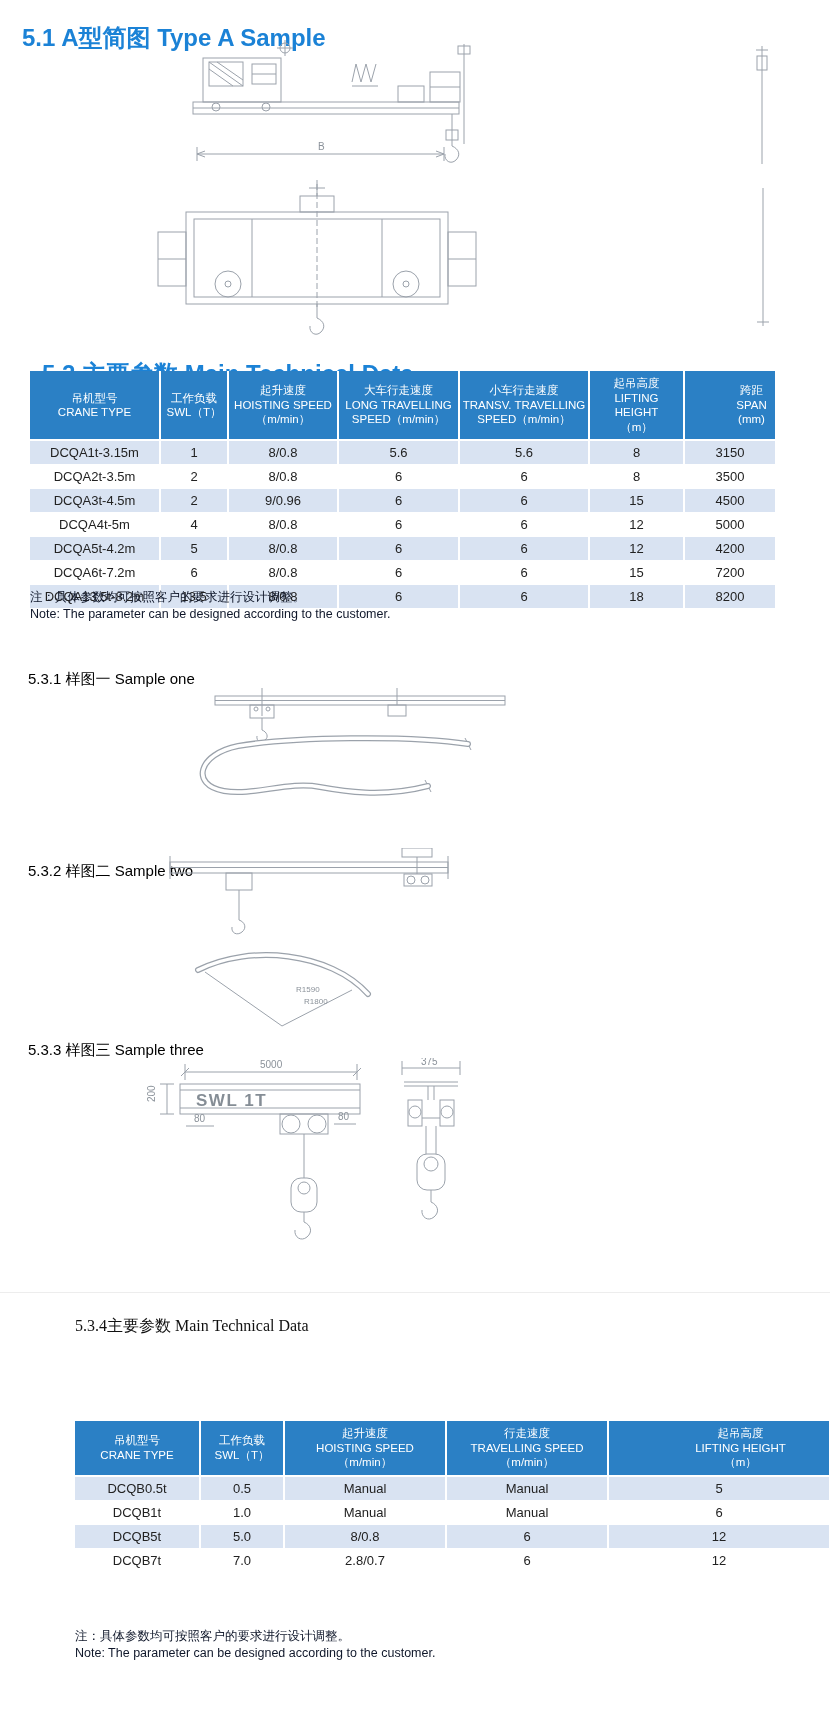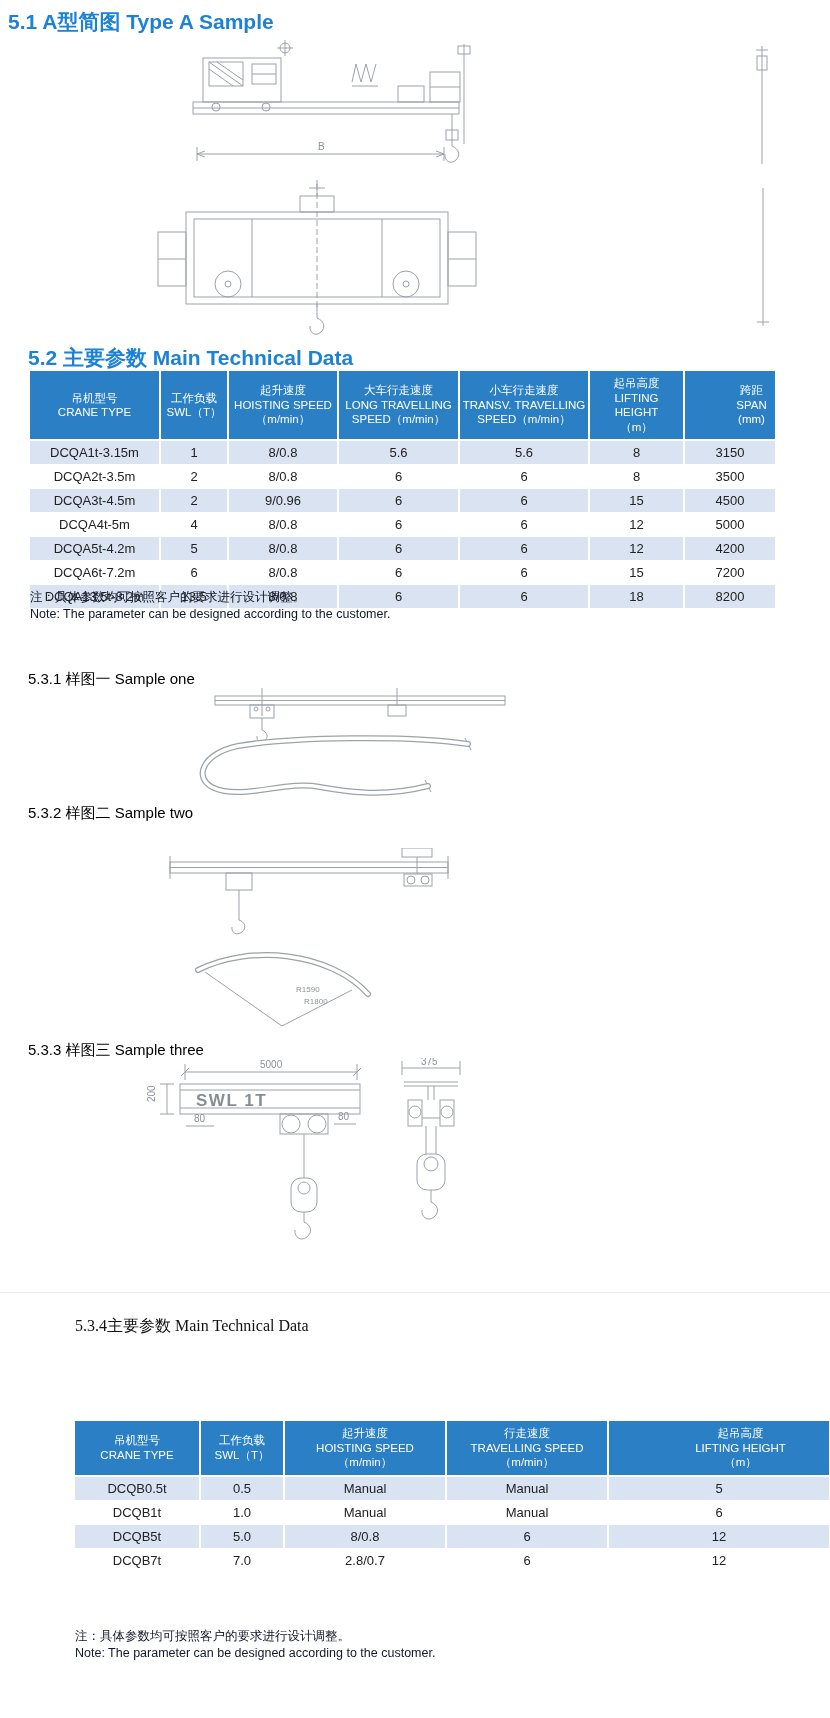--- a/index.html
+++ b/index.html
@@ -1,18 +1,18 @@
 <!DOCTYPE html>
 <html style="--heading-blue: #1b82d6; --table-header-bg: #2b80c5; --row-alt-bg: #d9e3f2; --drawing-stroke: #9ba2ab;"><head>
 <meta charset="utf-8">
 <style>
   html,body{margin:0;padding:0;background:#fff;}
   .page{position:relative;width:830px;height:1718px;background:#fff;overflow:hidden;
         font-family:"Liberation Sans",sans-serif;color:#222;}
-  .h-blue{position:absolute;margin:0;font-size:21px;font-weight:bold;color:var(--heading-blue);}
+  .h-blue{position:absolute;margin:14px;font-size:24px;font-weight:bold;color:var(--heading-blue);}
   .h-sub{position:absolute;margin:0;font-size:15px;font-weight:normal;color:#000000;}
   .h-serif{position:absolute;margin:0;font-size:16px;font-weight:normal;color:#111;
            font-family:"Liberation Serif",serif;}
   .notes{position:absolute;font-size:12.5px;line-height:17px;color:#0f172a;}
   .draw{position:absolute;left:0;}
   .ln line,.ln rect,.ln circle,.ln path,.ln polyline{stroke:var(--drawing-stroke);fill:none;stroke-width:1;}
   .ln .dash{stroke-dasharray:6 3;}
   .rail{stroke:var(--drawing-stroke);stroke-width:6;fill:none;stroke-linecap:round;}
   .railw{stroke:#fff;stroke-width:3.5;fill:none;stroke-linecap:round;}
   .dt{fill:#8b929a;font-size:10px;font-family:"Liberation Sans",sans-serif;}
@@ -238,21 +238,21 @@
       <path d="M262,42 c5,2 7,7 3,10 c-4,4 -9,1 -8,-4"></path>
       <rect x="388" y="17" width="18" height="11"></rect>
       <line x1="397" y1="0" x2="397" y2="17"></line>
       <line x1="465" y1="50" x2="471" y2="62"></line>
       <line x1="425" y1="92" x2="431" y2="104"></line>
     </g>
     <path class="rail" d="M468,56 C410,47 290,49 238,58 C198,66 190,97 224,103 C254,108 288,93 320,99 C342,103 382,110 428,98"></path>
     <path class="railw" d="M468,56 C410,47 290,49 238,58 C198,66 190,97 224,103 C254,108 288,93 320,99 C342,103 382,110 428,98"></path>
   </svg>
 
-  <h3 class="h-sub" style="left:28px;top:804px">5.3.2 样图二 Sample two</h3>
+  <h3 class="h-sub" style="left:28px;top:862px">5.3.2 样图二 Sample two</h3>
 
   <svg class="draw" style="top:848px" width="830" height="192" viewBox="0 0 830 192">
     <g class="ln">
       <rect x="170" y="14" width="278" height="11"></rect>
       <line x1="170" y1="19.5" x2="448" y2="19.5"></line>
       <line x1="170" y1="8" x2="170" y2="31"></line>
         <line x1="448" y1="8" x2="448" y2="31"></line>
       <rect x="226" y="25" width="26" height="17"></rect>
       <line x1="239" y1="42" x2="239" y2="72"></line>
       <path d="M239,72 c6,2 8,8 3,12 c-5,4 -11,1 -10,-5"></path>

